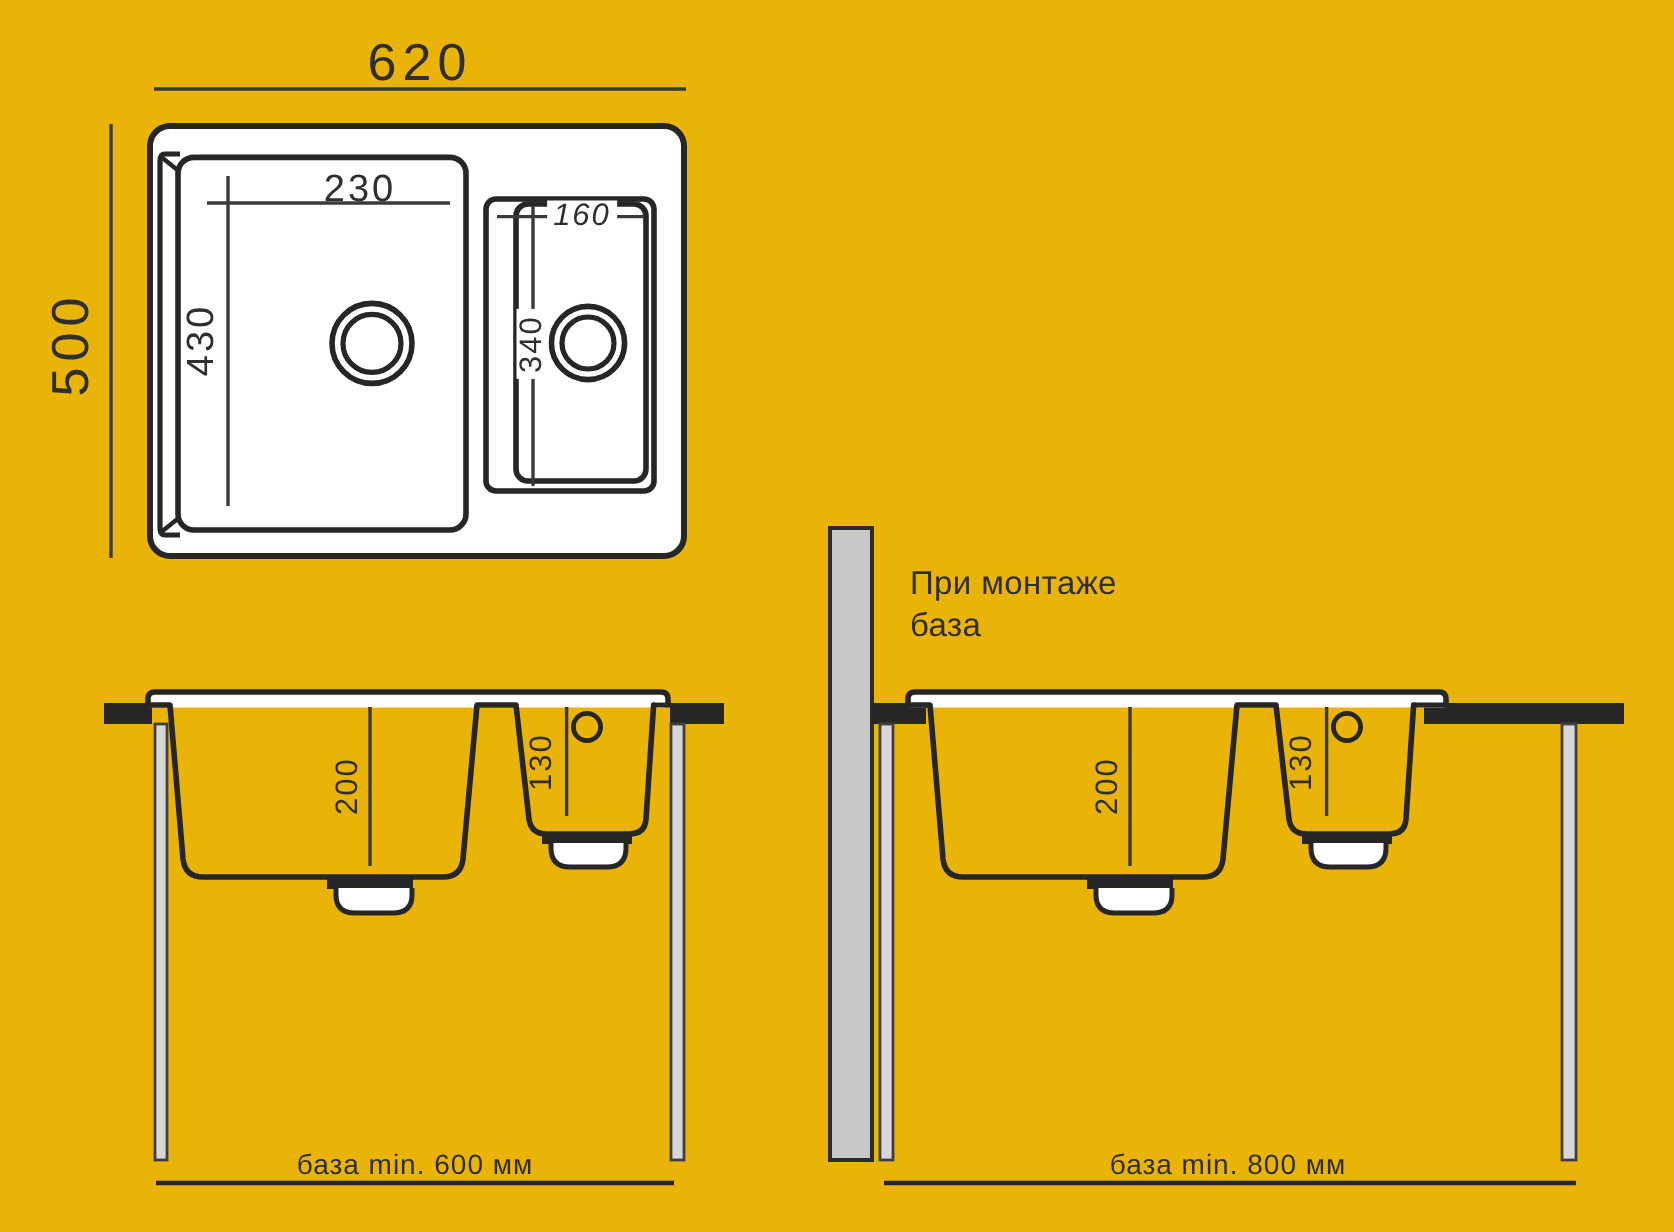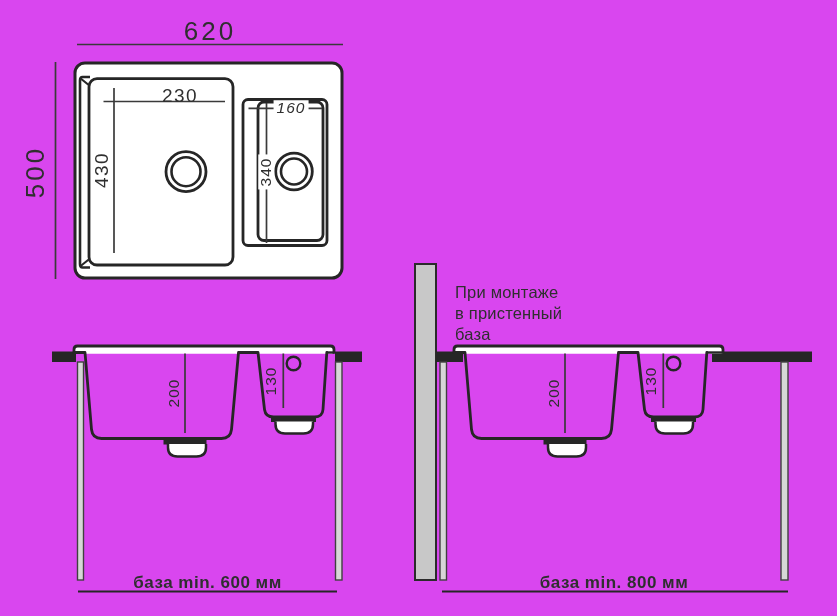--- a/index.html
+++ b/index.html
@@ -1,30 +1,30 @@
 <!DOCTYPE html>
 <html><head>
 <meta charset="utf-8">
 <style>
   html,body{margin:0;padding:0;background:#fff;}
   .canvas{
-    position:relative;width:837px;height:616px;background:#d946ef;overflow:hidden;
+    position:relative;width:837px;height:616px;background:#eab308;overflow:hidden;
     font-family:"Liberation Sans",sans-serif;
   }
   .canvas svg{position:absolute;left:0;top:0;}
   .lbl{
     position:absolute;transform:translate(-50%,-50%);
     color:#2f2f2f;white-space:nowrap;line-height:1;letter-spacing:1px;
   }
   .vlbl{transform:translate(-50%,-50%) rotate(-90deg);}
   .big{font-size:26px;letter-spacing:3px;}
   .mid{font-size:19px;letter-spacing:1.5px;}
   .sml{font-size:15.5px;}
   .onln{background:#ffffff;padding:0 3px;}
-  .base{font-size:17px;letter-spacing:0.5px;font-weight:bold;}
+  .base{font-size:14px;letter-spacing:0.5px;}
   .note{
     position:absolute;left:455px;top:257px;color:#2f2f2f;
     font-size:16.5px;line-height:21px;letter-spacing:0.2px;margin-top:25px;
   }
 </style>
 </head>
 <body>
 
 <div class="canvas">
 
@@ -96,17 +96,16 @@
   <div class="lbl vlbl sml" style="left:173.5px;top:392.5px;">200</div>
   <div class="lbl vlbl sml" style="left:270.5px;top:380.5px;">130</div>
   <div class="lbl base" style="left:207.5px;top:581.5px;">база min. 600 мм</div>
 
   <div class="lbl vlbl sml" style="left:553.5px;top:392.5px;">200</div>
   <div class="lbl vlbl sml" style="left:650.5px;top:380.5px;">130</div>
   <div class="lbl base" style="left:614px;top:581.5px;">база min. 800 мм</div>
 
   <div class="note">
     <div>При монтаже</div>
-    <div>в пристенный</div>
     <div>база</div>
   </div>
 
 </div>
 
 </body></html>

